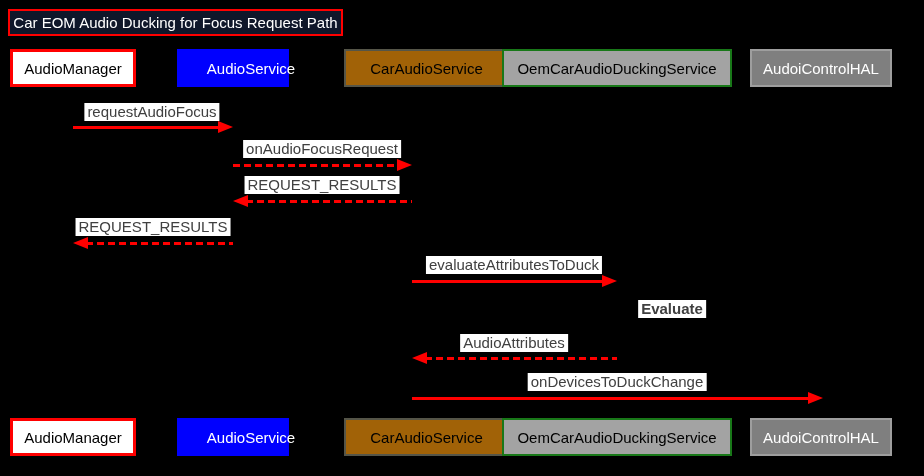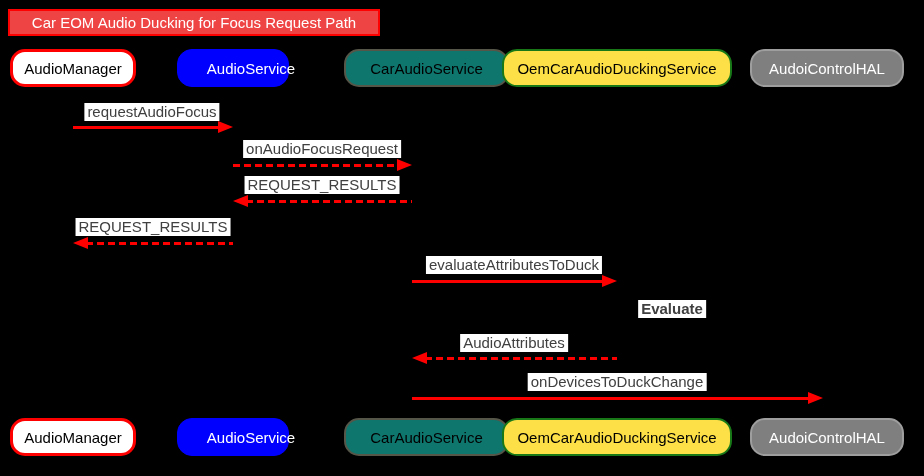--- a/index.html
+++ b/index.html
@@ -1,33 +1,33 @@
 <!DOCTYPE html>
 <html><head>
 <meta charset="utf-8">
 <style>
   html,body{margin:0;padding:0;background:#000;}
   .canvas{position:relative;width:924px;height:476px;background:#000;overflow:hidden;
           font-family:"Liberation Sans", sans-serif;}
   
-  .title-box{position:absolute;left:8px;top:9px;width:372px;height:27px;
-             background:#ef4444;border:2px solid #ff0000;color:#ffffff;
+  .title-box{position:absolute;left:8px;top:9px;width:335px;height:27px;
+             background:#0f172a;border:2px solid #ff0000;color:#ffffff;
              display:flex;align-items:center;justify-content:center;
              font-size:15px;box-sizing:border-box;white-space:nowrap;}
   
   .pbox{position:absolute;height:38px;box-sizing:border-box;
         display:flex;align-items:center;justify-content:center;
-        font-size:15px;white-space:nowrap;border-radius:15px;}
+        font-size:15px;white-space:nowrap;}
   .row-top{top:49px;}
   .row-bottom{top:418px;}
   .p-am{left:10px;width:126px;background:#ffffff;border:3px solid #ff0000;color:#000000;}
   .p-as{left:177px;width:112px;background:#0000ff;border:1px solid #0000ff;color:#ffffff;padding-left:36px;}
-  .p-cas{left:344px;width:165px;background:#0f766e;border:2px solid #555548;color:#000000;}
-  .p-oem{left:502px;width:230px;background:#fde047;border:2px solid#187818;color:#000000;}
-  .p-hal{left:750px;width:154px;background:#7f7f7f;border:2px solid #9e9e9e;color:#ffffff;}
+  .p-cas{left:344px;width:165px;background:#a16207;border:2px solid #555548;color:#000000;}
+  .p-oem{left:502px;width:230px;background:#a3a3a3;border:2px solid#187818;color:#000000;}
+  .p-hal{left:750px;width:142px;background:#7f7f7f;border:2px solid #9e9e9e;color:#ffffff;}
   
   .msg-label{position:absolute;transform:translateX(-50%);background:#ffffff;color:#404040;
              font-size:15px;line-height:18px;padding:0 3px;white-space:nowrap;}
   
   .arrow{position:absolute;height:12px;}
   .shaft{position:absolute;top:5px;height:3px;background:#ff0000;}
   .shaft-dashed{background:repeating-linear-gradient(90deg,#ff0000 0 7px,transparent 7px 11px);}
   .to-right .shaft{left:0;right:13px;}
   .to-left  .shaft{left:13px;right:0;}
   .head{position:absolute;width:0;height:0;top:0;

